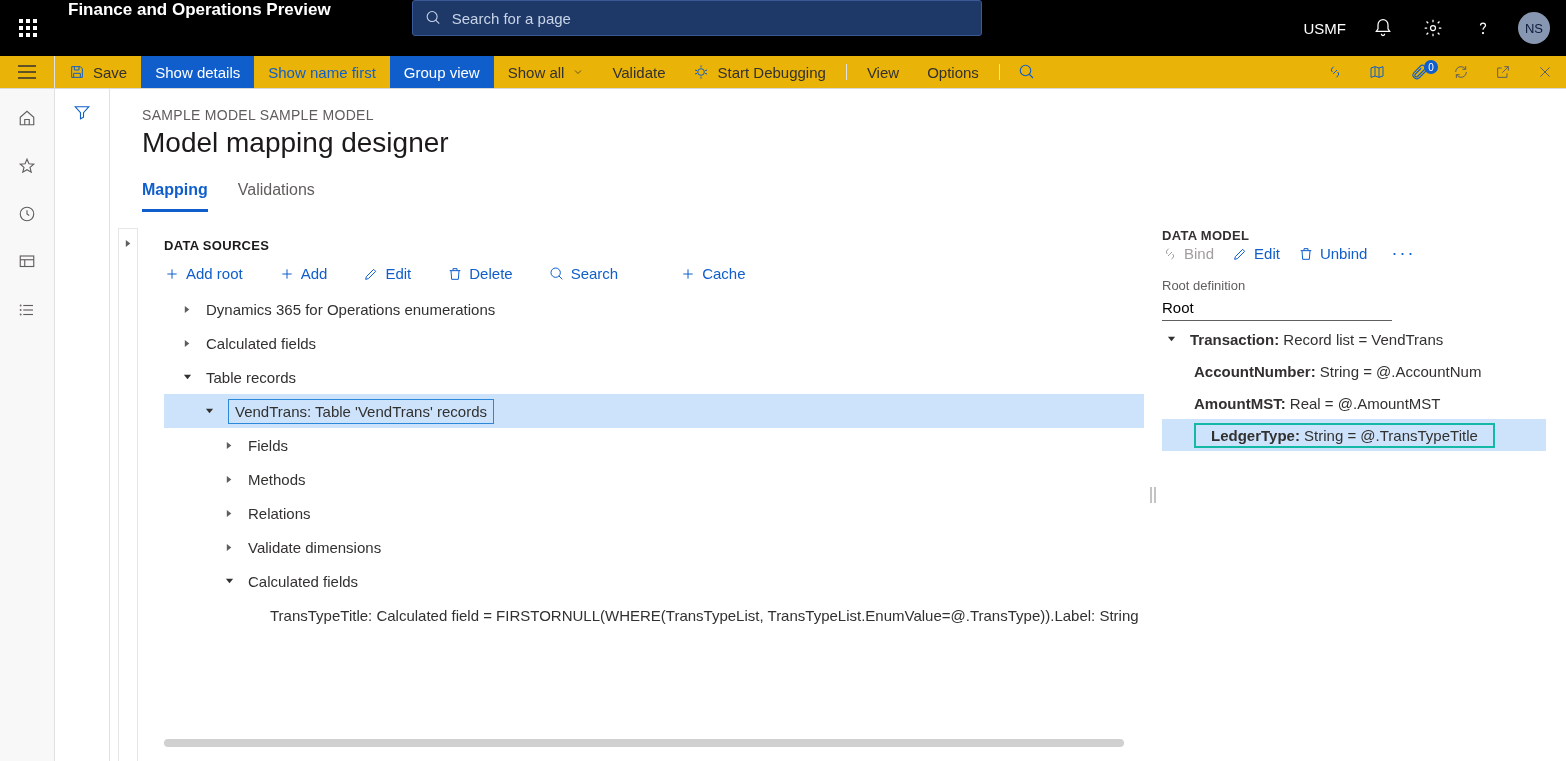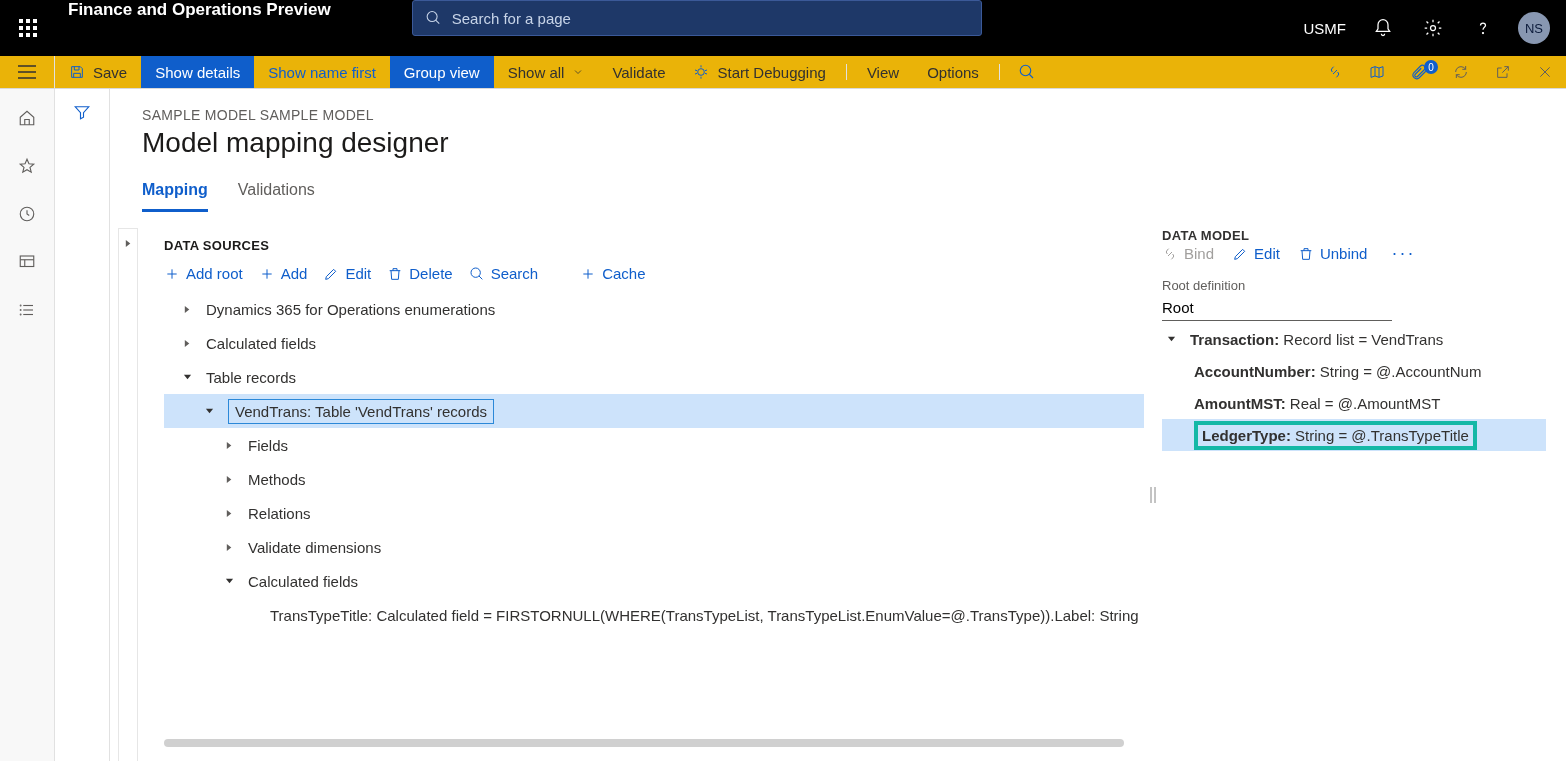--- a/index.html
+++ b/index.html
@@ -49,21 +49,21 @@
 .page-title{font-size:28px;font-weight:400;margin-top:4px;color:#1b1a19}
 .tabs{display:flex;gap:30px;margin-top:22px}
 .tab{font-size:16px;padding-bottom:10px;cursor:pointer;color:#605e5c;border-bottom:3px solid transparent}
 .tab.active{color:#0f5ecb;border-bottom-color:#0f5ecb;font-weight:700}
 
 .workspace{flex:1;display:flex;overflow:hidden;padding:16px 16px 0 8px}
 .ds-panel{flex:1;display:flex;flex-direction:column;min-width:0;position:relative}
 .panel-collapse-handle{width:20px;position:absolute;left:0;top:0;bottom:0;display:flex;justify-content:center;padding-top:10px;background:#fff;border:1px solid #e6e6e6;border-bottom:none;cursor:pointer;color:#605e5c;z-index:2}
 .panel-inner{margin-left:20px;padding:10px 0 0 26px;flex:1;overflow:hidden;display:flex;flex-direction:column}
 .panel-title{font-size:13px;font-weight:700;letter-spacing:.3px;color:#1b1a19}
-.panel-actions{display:flex;gap:16px;margin:12px 0 10px;align-items:center}
+.panel-actions{display:flex;gap:36px;margin:12px 0 10px;align-items:center}
 .pa-btn{display:flex;align-items:center;gap:6px;color:#0f5ecb;cursor:pointer;font-size:15px}
 .pa-btn.extra-gap{margin-left:26px}
 
 .tree{flex:1;overflow-x:auto;overflow-y:auto;padding-bottom:8px}
 .tree-row{display:flex;align-items:center;height:34px;font-size:15px;white-space:nowrap}
 .tw{display:inline-flex;align-items:center;justify-content:center;width:18px;height:18px;cursor:pointer;color:#605e5c;margin-right:10px}
 .tw.blank{cursor:default}
 .tree-row.l0{padding-left:14px}
 .tree-row.l1{padding-left:36px}
 .tree-row.l2{padding-left:56px}
@@ -82,21 +82,21 @@
 .dm-btn{display:flex;align-items:center;gap:6px;color:#0f5ecb;cursor:pointer;font-size:15px}
 .dm-btn.disabled{color:#a19f9d;cursor:default}
 .dm-more{color:#0f5ecb;cursor:pointer;font-size:18px;letter-spacing:2px;margin-left:6px}
 .dm-label{font-size:13px;color:#605e5c}
 .dm-input{width:230px;border:none;border-bottom:1px solid #605e5c;padding:4px 0;font-size:15px;outline:none;margin-top:2px;margin-bottom:2px;background:transparent}
 .dm-tree{font-size:15px}
 .dm-row{display:flex;align-items:center;height:32px;white-space:nowrap}
 .dm-row.l0{padding-left:0}
 .dm-row.l1{padding-left:32px}
 .dm-row.sel{background:#cde3fb}
-.dm-row.sel .dm-text{border:4px solid #14b8a6;padding:2px 4px}
+.dm-row.sel .dm-text{border:2px solid #14b8a6;padding:2px 15px}
 .dm-row .bold{font-weight:700}
 .dm-text{padding:2px 0}
 
 
 .ico{width:16px;height:16px;stroke:currentColor;fill:none;stroke-width:1.5}
 .ico-18{width:18px;height:18px}
 .ico-20{width:20px;height:20px}
 </style>
 </head>
 <body>

